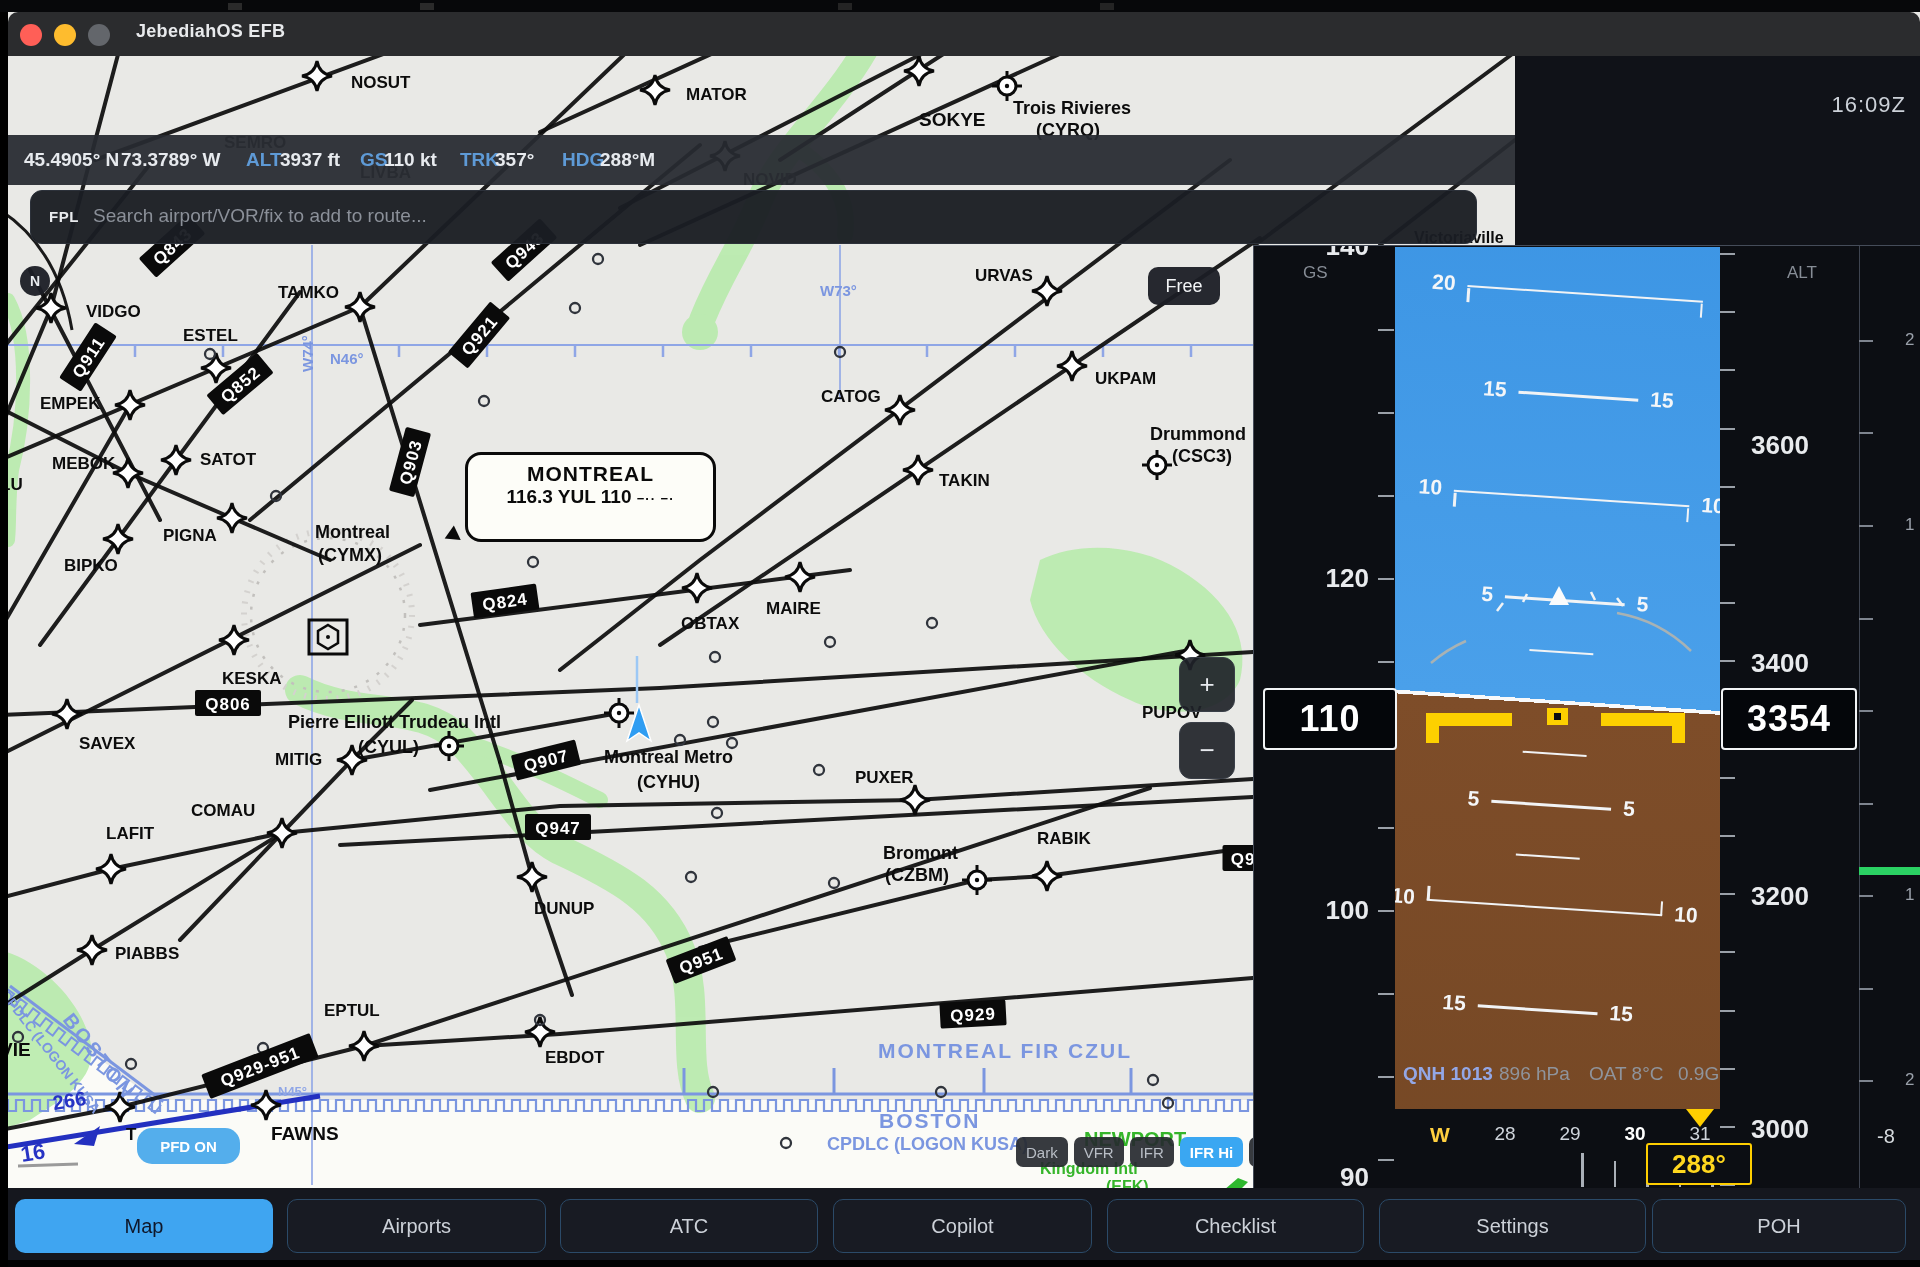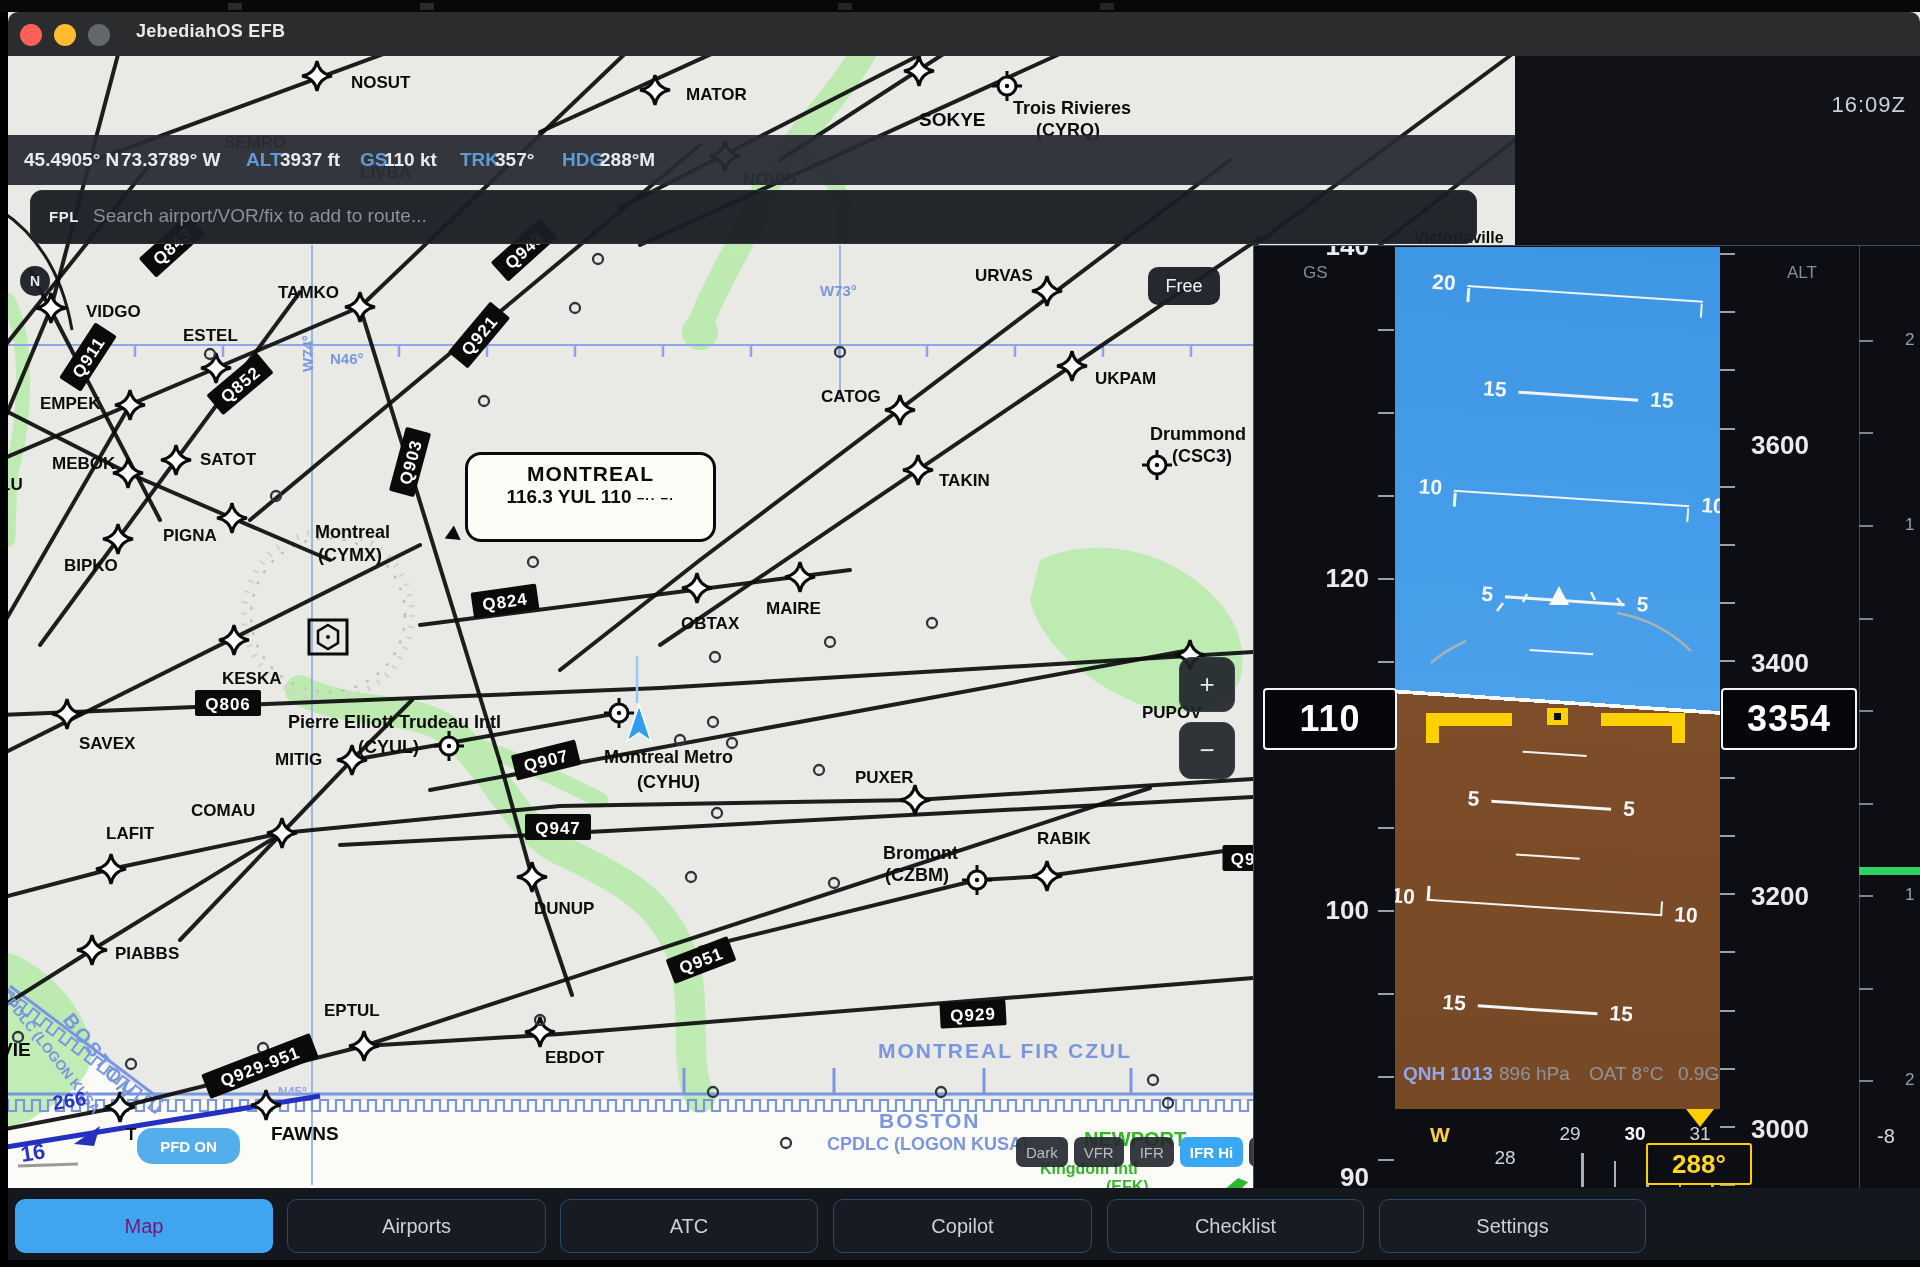--- a/index.html
+++ b/index.html
@@ -74,21 +74,21 @@
   #hdgtri{position:absolute;left:291px;top:0;width:0;height:0;border-left:14px solid transparent;
           border-right:14px solid transparent;border-top:18px solid #ffce00;z-index:6;}
   .hlab{position:absolute;top:14px;font-size:19px;color:#cfd4db;transform:translateX(-50%);}
   .qnh{position:absolute;font-size:19px;white-space:nowrap;z-index:5;}
   
   #navbar{left:0;top:1188px;width:1920px;height:72px;background:#15171e;z-index:40;}
   #navblack{left:0;top:1260px;width:1920px;height:7px;background:#010203;z-index:40;}
   .navbtn{position:absolute;top:11px;height:54px;border-radius:10px;display:flex;
           align-items:center;justify-content:center;font-size:20px;color:#ccd1d8;
           background:#181b23;border:1.5px solid #2b4a68;box-sizing:border-box;cursor:pointer;}
-  .navbtn.active{background:#3fa5f1;border:none;color:#701a75;}
+  .navbtn.active{background:#3fa5f1;border:none;color:#0f172a;}
   svg text{font-family:"Liberation Sans",sans-serif;}
 </style>
 </head>
 <body>
 
 <div id="map" class="abs">
   <svg id="chart" width="1920" height="1267" viewBox="0 0 1920 1267">
 
     <rect x="0" y="1100" width="1253" height="110" fill="#fbfbf7"></rect>
     <polygon points="0,985 155,1100 0,1100" fill="#fbfbf7"></polygon>
@@ -599,39 +599,40 @@
 
   <span class="qnh" style="left:149px;top:817px;color:#93a7e6;font-weight:600">QNH 1013</span>
   <span class="qnh" style="left:245px;top:817px;color:#8f949c">896 hPa</span>
   <span class="qnh" style="left:335px;top:817px;color:#8f949c">OAT 8°C</span>
   <span class="qnh" style="left:424px;top:817px;color:#8f949c">0.9G</span>
 
   <div id="hdgstrip" class="abs">
     <div id="hdgtri"></div>
     <div id="hdgbox">288°</div>
   <div class="hlab" style="left: 45px; color: rgb(255, 207, 63); font-weight: 700; font-size: 21px;">W</div>
-      <div class="hlab" style="left: 110px; margin-top: 24px;">28</div>
+      <div class="hlab" style="left: 110px;">28</div>
       <div class="hlab" style="left: 175px;">29</div>
       <div class="hlab" style="left: 240px; font-weight: 700; color: rgb(255, 255, 255);">30</div>
       <div class="hlab" style="left: 305px;">31</div>
       <div style="position: absolute; left: 186px; top: 44px; width: 2.5px; height: 34px; background: rgb(170, 176, 184);"></div>
       <div style="position: absolute; left: 218.5px; top: 52px; width: 2.5px; height: 26px; background: rgb(170, 176, 184);"></div>
       <div style="position: absolute; left: 251px; top: 44px; width: 2.5px; height: 34px; background: rgb(170, 176, 184);"></div>
       <div style="position: absolute; left: 283.5px; top: 52px; width: 2.5px; height: 26px; background: rgb(170, 176, 184);"></div>
       <div style="position: absolute; left: 316px; top: 44px; width: 2.5px; height: 34px; background: rgb(170, 176, 184);"></div>
     </div>
 </div>
 
 <div id="navbar" class="abs">
     <div class="navbtn active" style="left: 15px; width: 258px;">Map</div>
     <div class="navbtn" style="left: 287px; width: 259px;">Airports</div>
     <div class="navbtn" style="left: 560px; width: 258px;">ATC</div>
     <div class="navbtn" style="left: 833px; width: 259px;">Copilot</div>
     <div class="navbtn" style="left: 1107px; width: 257px;">Checklist</div>
     <div class="navbtn" style="left: 1379px; width: 267px;">Settings</div>
+    <div class="navbtn" style="left: 1652px; width: 254px;">POH</div>
   </div>
 <div id="navblack" class="abs"></div>
 
 <div id="menustrip" class="abs">
   <div class="abs" style="left:228px;top:3px;width:14px;height:7px;background:#2a2a2a"></div>
   <div class="abs" style="left:420px;top:3px;width:14px;height:7px;background:#2a2a2a"></div>
   <div class="abs" style="left:838px;top:3px;width:14px;height:7px;background:#242424"></div>
   <div class="abs" style="left:1100px;top:3px;width:14px;height:7px;background:#242424"></div>
 </div>
 <div id="leftstrip" class="abs"></div>

